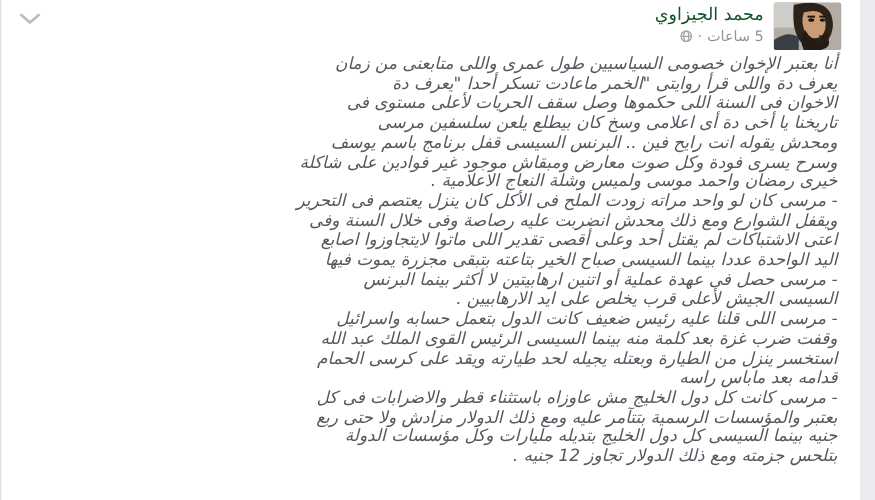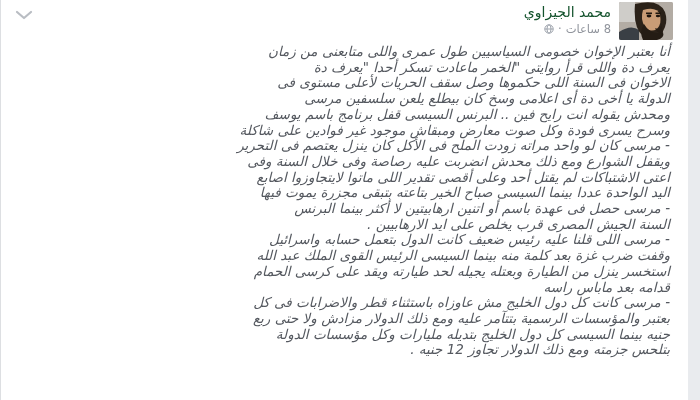--- a/index.html
+++ b/index.html
@@ -100,21 +100,21 @@
 
       <div class="menu-chevron">
         <svg width="18" height="12" viewBox="0 0 18 12">
           <polyline points="2,3 9,9 16,3" fill="none" stroke="#b9bdc3" stroke-width="2.2" stroke-linecap="round" stroke-linejoin="round"></polyline>
         </svg>
       </div>
 
       <a class="author-name">محمد الجيزاوي</a>
 
       <div class="meta-row">
-        <span>8 ساعات</span>
+        <span>5 ساعات</span>
         <span>·</span>
         <span class="globe">
           <svg width="10" height="10" viewBox="0 0 10 10">
             <circle cx="5" cy="5" r="4.2" fill="none" stroke="#9da3ac" stroke-width="1"></circle>
             <line x1="0.8" y1="5" x2="9.2" y2="5" stroke="#9da3ac" stroke-width="1"></line>
             <ellipse cx="5" cy="5" rx="2" ry="4.2" fill="none" stroke="#9da3ac" stroke-width="1"></ellipse>
           </svg>
         </span>
       </div>
 
@@ -139,29 +139,30 @@
           <rect x="36.5" y="10.5" width="5.5" height="1.6" fill="#20170f"></rect>
         </svg>
       </div>
 
     </div>
 
     <div class="post-body">
         <div class="post-line">أنا بعتبر الإخوان خصومى السياسيين طول عمرى واللى متابعنى من زمان</div>
         <div class="post-line">يعرف دة واللى قرأ روايتى "الخمر ماعادت تسكر أحدا "يعرف دة</div>
         <div class="post-line">الاخوان فى السنة اللى حكموها وصل سقف الحريات لأعلى مستوى فى</div>
-        <div class="post-line">الدولة يا أخى دة أى اعلامى وسخ كان بيطلع يلعن سلسفين مرسى</div>
+        <div class="post-line">تاريخنا يا أخى دة أى اعلامى وسخ كان بيطلع يلعن سلسفين مرسى</div>
         <div class="post-line">ومحدش يقوله انت رايح فين .. البرنس السيسى قفل برنامج باسم يوسف</div>
         <div class="post-line">وسرح يسرى فودة وكل صوت معارض ومبقاش موجود غير فوادين على شاكلة</div>
+        <div class="post-line">خيرى رمضان واحمد موسى ولميس وشلة النعاج الاعلامية .</div>
         <div class="post-line">- مرسى كان لو واحد مراته زودت الملح فى الأكل كان ينزل يعتصم فى التحرير</div>
         <div class="post-line">ويقفل الشوارع ومع ذلك محدش انضربت عليه رصاصة وفى خلال السنة وفى</div>
         <div class="post-line">اعتى الاشتباكات لم يقتل أحد وعلى أقصى تقدير اللى ماتوا لايتجاوزوا اصابع</div>
         <div class="post-line">اليد الواحدة عددا بينما السيسى صباح الخير بتاعته بتبقى مجزرة يموت فيها</div>
-        <div class="post-line">- مرسى حصل فى عهدة باسم أو اتنين ارهابيتين لا أكثر بينما البرنس</div>
-        <div class="post-line">السنة الجيش المصرى قرب يخلص على ايد الارهابيين .</div>
+        <div class="post-line">- مرسى حصل فى عهدة عملية أو اتنين ارهابيتين لا أكثر بينما البرنس</div>
+        <div class="post-line">السيسى الجيش لأعلى قرب يخلص على ايد الارهابيين .</div>
         <div class="post-line">- مرسى اللى قلنا عليه رئيس ضعيف كانت الدول بتعمل حسابه واسرائيل</div>
         <div class="post-line">وقفت ضرب غزة بعد كلمة منه بينما السيسى الرئيس القوى الملك عبد الله</div>
         <div class="post-line">استخسر ينزل من الطيارة وبعتله يجيله لحد طيارته ويقد على كرسى الحمام</div>
         <div class="post-line">قدامه بعد ماباس راسه</div>
         <div class="post-line">- مرسى كانت كل دول الخليج مش عاوزاه باستثناء قطر والاضرابات فى كل</div>
         <div class="post-line">بعتبر والمؤسسات الرسمية بتتآمر عليه ومع ذلك الدولار مزادش ولا حتى ربع</div>
         <div class="post-line">جنيه بينما السيسى كل دول الخليج بتديله مليارات وكل مؤسسات الدولة</div>
         <div class="post-line">بتلحس جزمته ومع ذلك الدولار تجاوز 12 جنيه .</div>
       </div>
 

